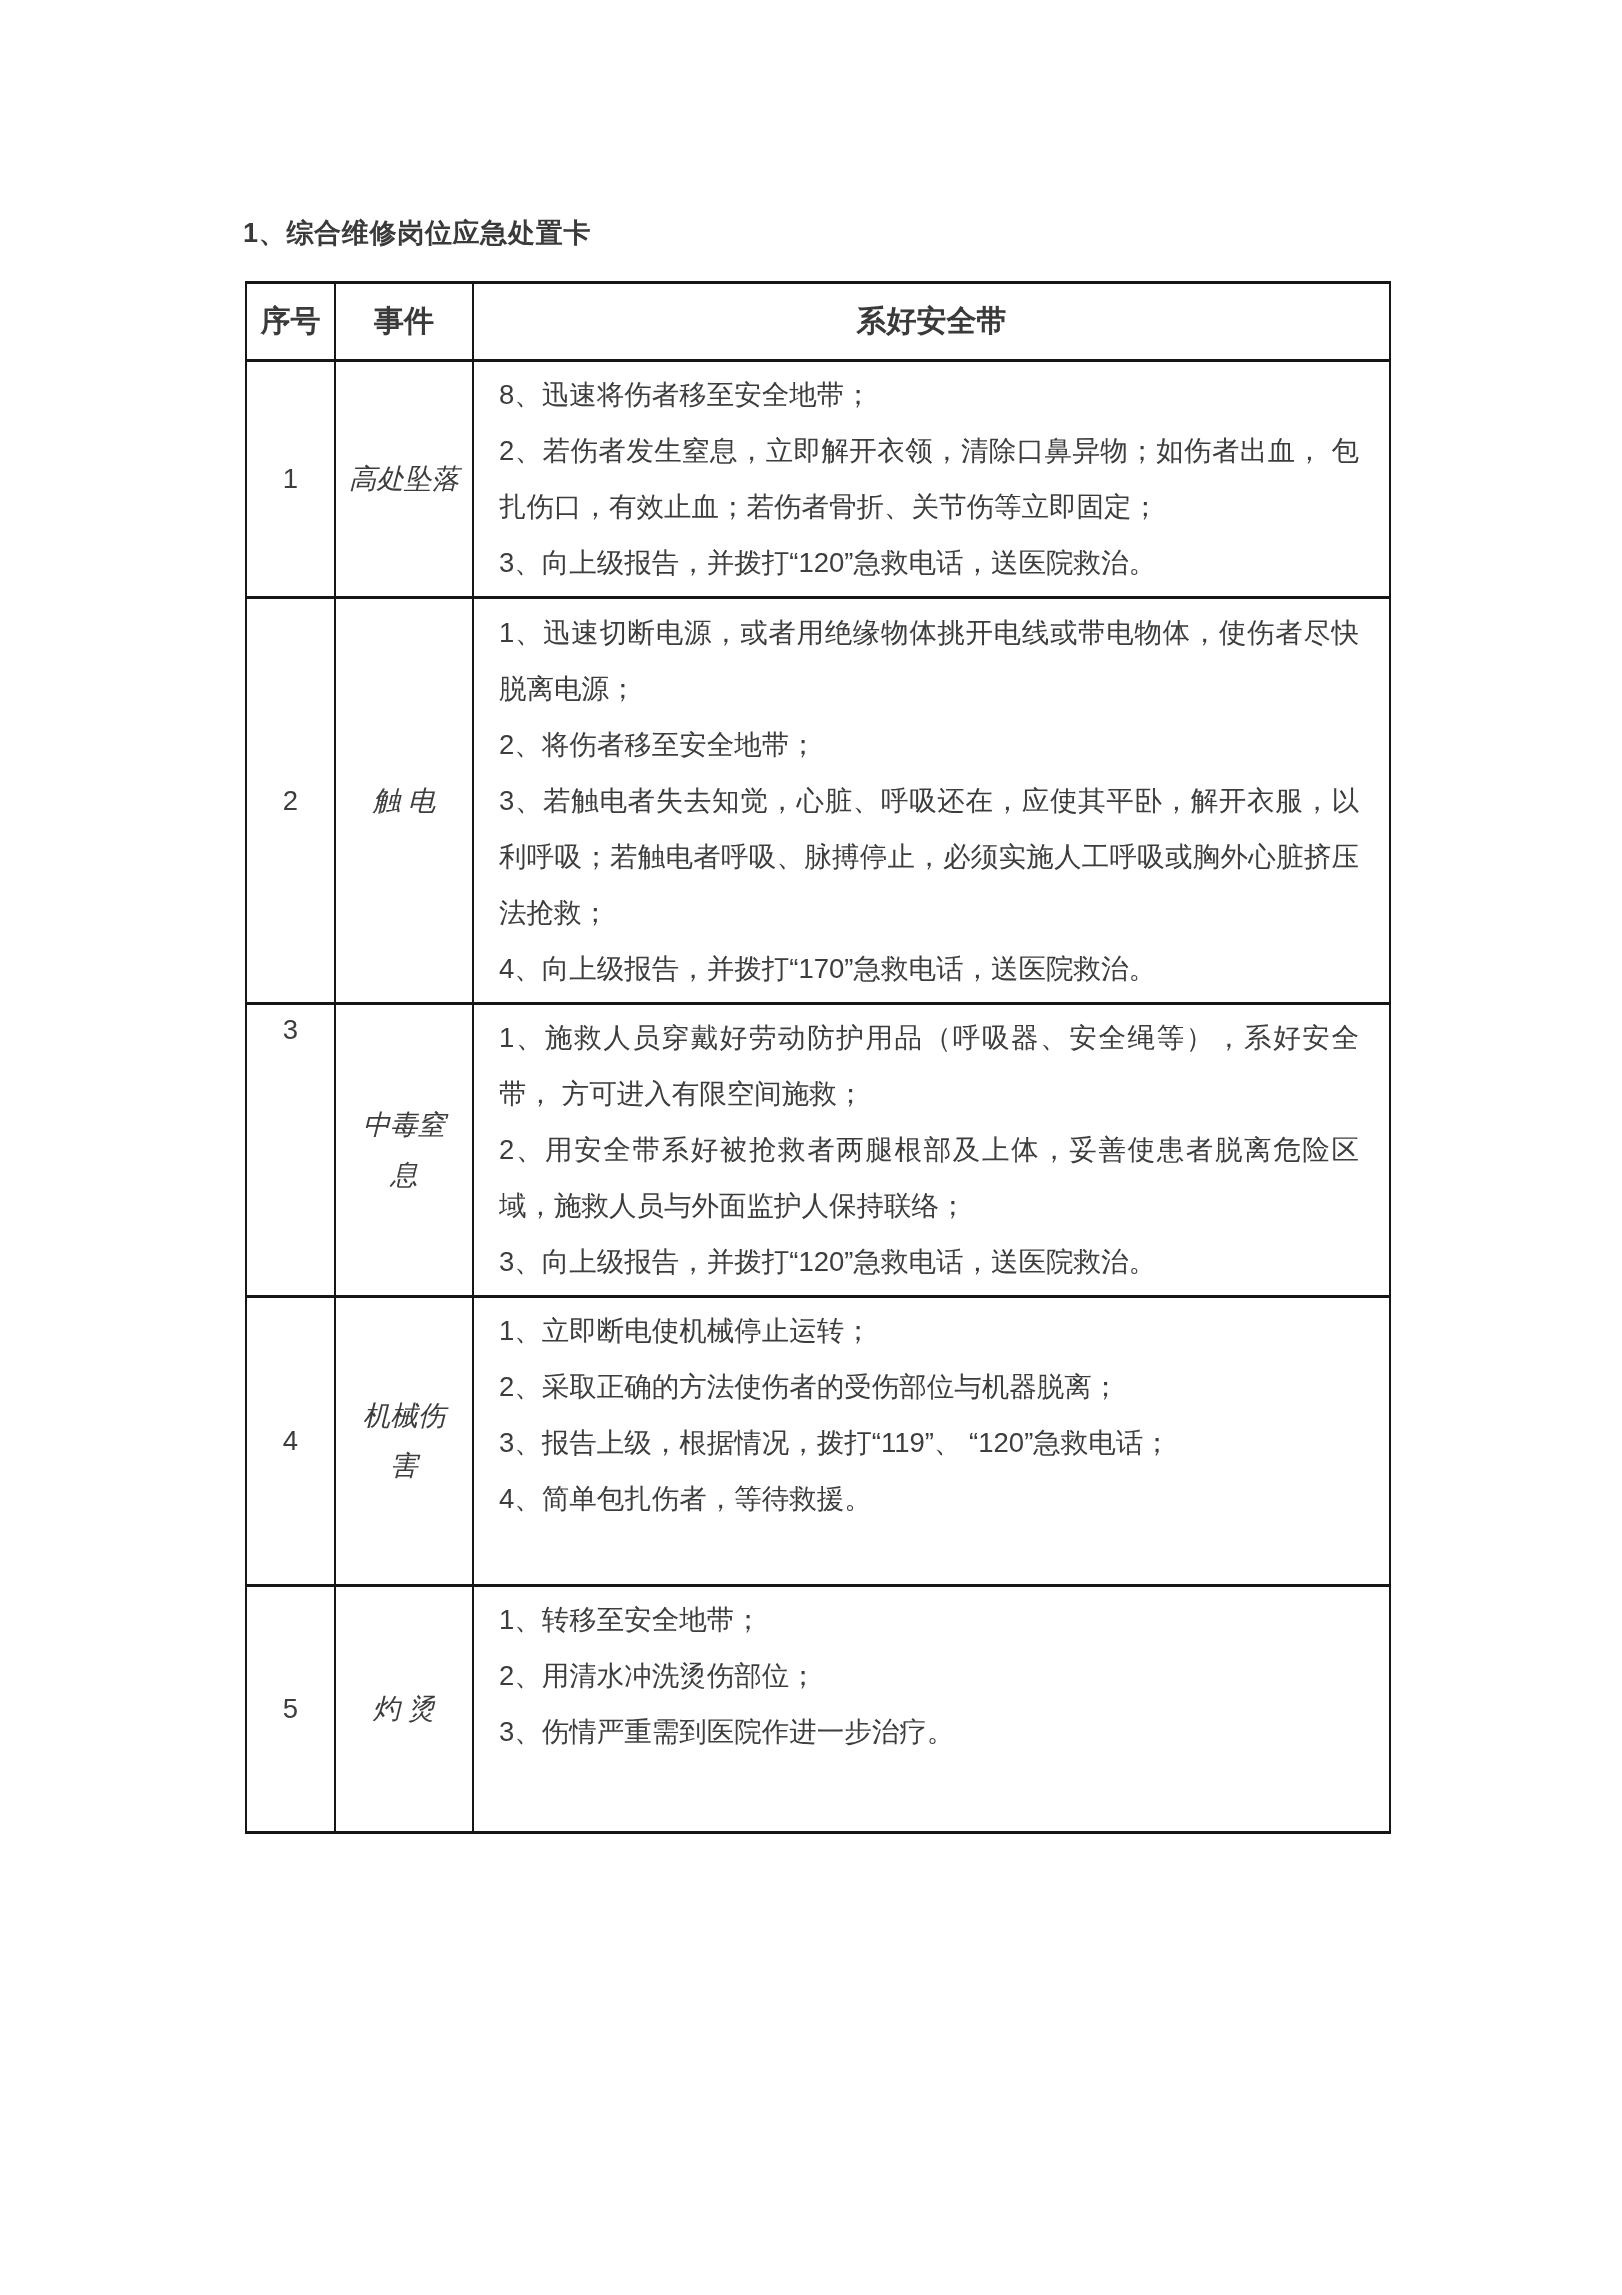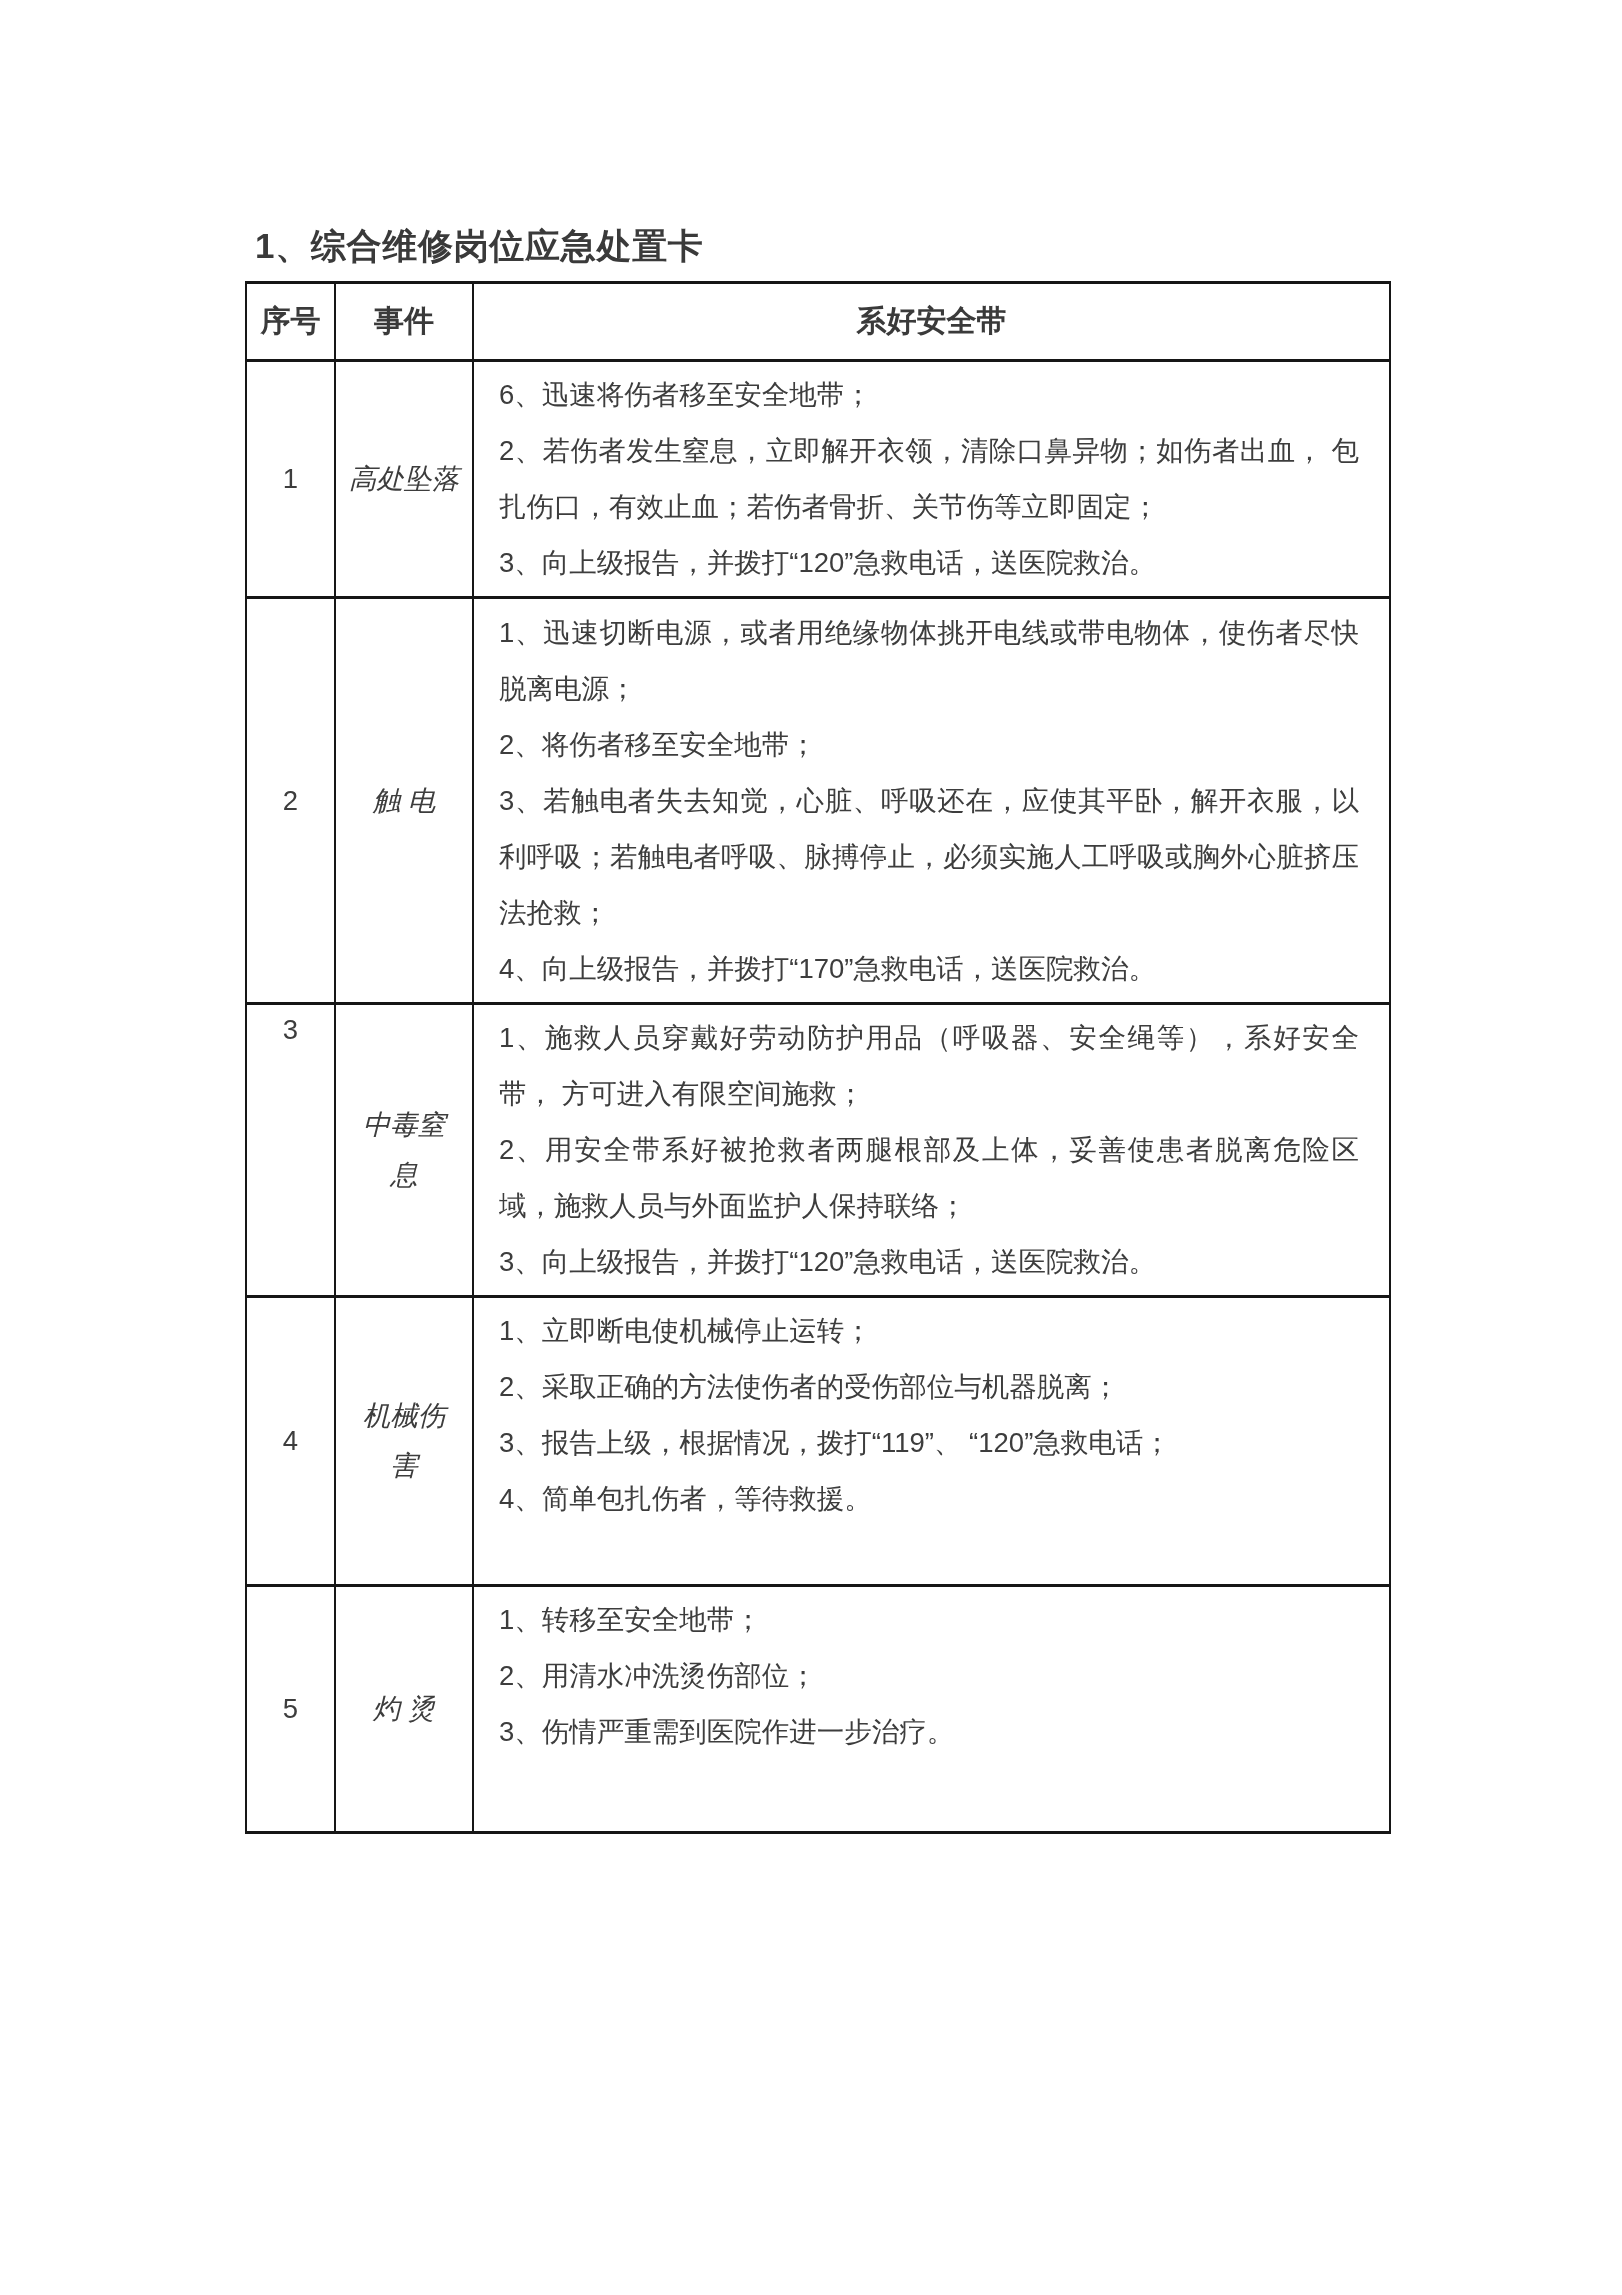--- a/index.html
+++ b/index.html
@@ -18,22 +18,22 @@
     position: relative;
     width: 1623px;
     height: 2295px;
     background: #ffffff;
     overflow: hidden;
   }
   .doc-title {
     position: absolute;
     left: 243px;
     top: 217px;
-    margin: 12px;
-    font-size: 35px;
+    margin: 0;
+    font-size: 27px;
     line-height: 33px;
     font-weight: bold;
     color: #3a3a3a;
     letter-spacing: 0.7px;
     white-space: nowrap;
   }
   table.card-table {
     position: absolute;
     left: 245px;
     top: 281px;
@@ -128,21 +128,21 @@
     </thead>
     <tbody>
     <tr>
       <td class="col-no">
         <span>1</span>
       </td>
       <td class="col-event">
         <span class="event-text">高处坠落</span>
       </td>
       <td class="col-measures">
-            <p class="measure">6、迅速将伤者移至安全地带；</p>
+            <p class="measure">8、迅速将伤者移至安全地带；</p>
             <p class="measure">2、若伤者发生窒息，立即解开衣领，清除口鼻异物；如伤者出血， 包扎伤口，有效止血；若伤者骨折、关节伤等立即固定；</p>
             <p class="measure">3、向上级报告，并拨打“120”急救电话，送医院救治。</p>
           </td>
     </tr>
 
     <tr>
       <td class="col-no">
         <span>2</span>
       </td>
       <td class="col-event">

